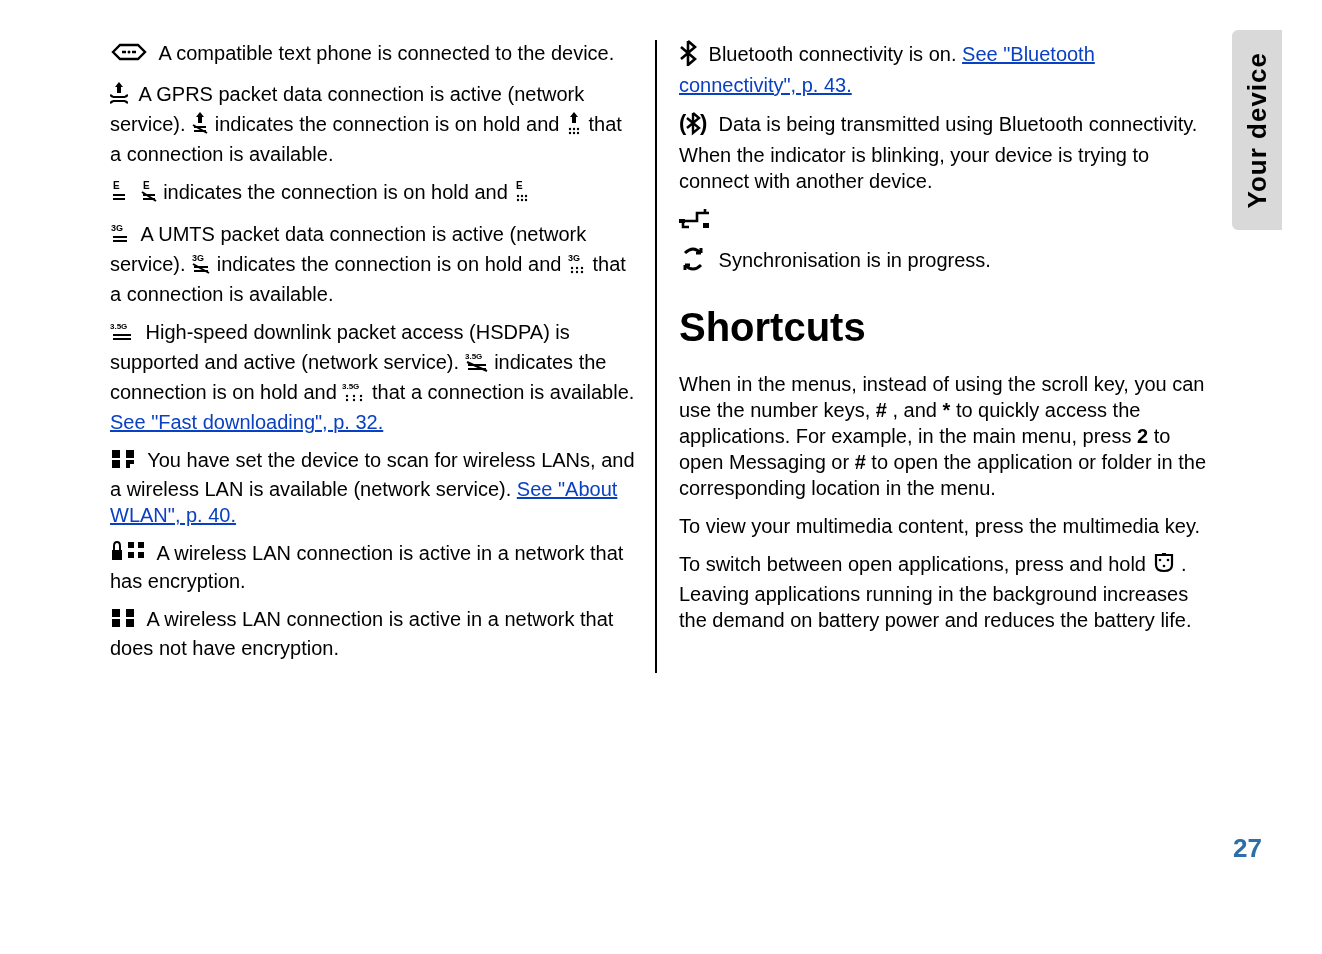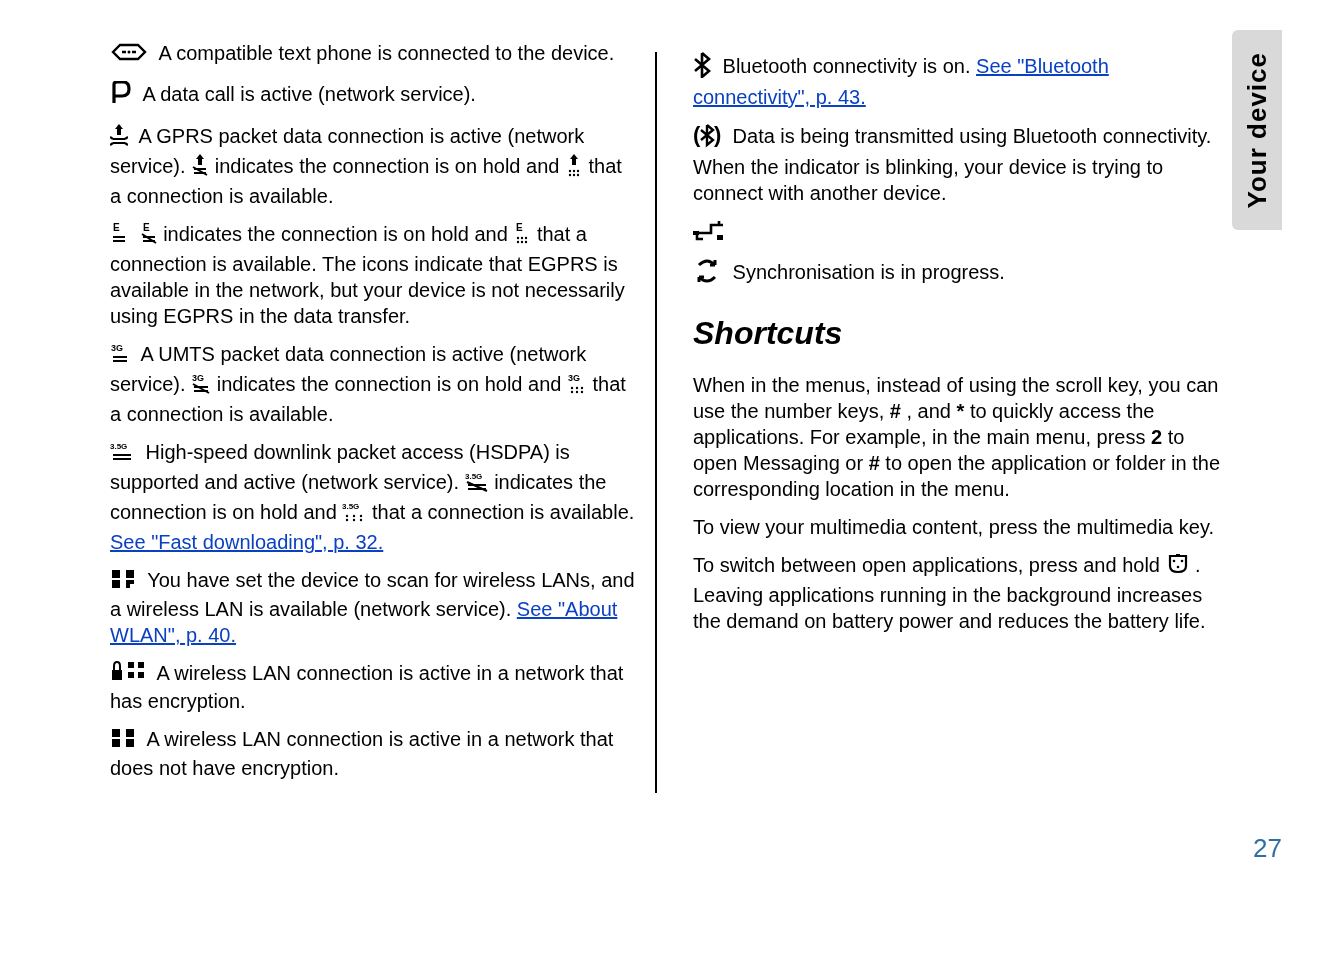--- a/index.html
+++ b/index.html
@@ -25,44 +25,42 @@
   }
   .col {
     width: 525px;
     font-size: 20px;
     line-height: 1.3;
     color: #000;
     padding: 0 20px 0 0;
   }
   .col.right {
     border-left: 2px solid #000;
-    padding-left: 36px;
+    padding-left: 22px;
     width: 530px;
-    margin-top: 12px;
   }
   .entry {
     margin-bottom: 12px;
   }
   .entry p {
     margin: 0;
   }
   a.link {
     color: #0a40c2;
     text-decoration: underline;
   }
   .icon {
     display: inline-block;
     vertical-align: middle;
     margin-right: 6px;
   }
   h2 {
-    font-size: 32px;
+    font-size: 40px;
     font-weight: 700;
     margin: 24px 0 18px 0;
-    font-style: italic;
   }
   .side-tab {
     position: absolute;
     right: 40px;
     top: 30px;
     height: 200px;
     width: 50px;
     background: #d9d9d9;
     border-radius: 6px 0 0 6px;
     display: flex;
@@ -71,24 +69,24 @@
   }
   .side-tab span {
     writing-mode: vertical-rl;
     transform: rotate(180deg);
     font-size: 26px;
     font-weight: 700;
     letter-spacing: 1px;
   }
   .page-num {
     position: absolute;
-    right: 40px;
+    right: 60px;
     bottom: 90px;
     font-size: 26px;
-    font-weight: 400;
+    font-weight: 700;
     color: #2e6ea8;
   }
   .inline-icon {
     display: inline-block;
     vertical-align: -4px;
   }
   .bold { font-weight: 700; }
 </style>
 </head>
 <body>
@@ -105,30 +103,20 @@
             <svg width="38" height="22" viewBox="0 0 38 22">
                 <path d="M3 11 L10 4 L28 4 L35 11 L28 18 L10 18 Z" fill="none" stroke="#000" stroke-width="2.4"></path>
                 <path d="M12 11 L16 11 M22 11 L26 11" stroke="#000" stroke-width="2.4"></path>
                 <circle cx="19" cy="11" r="1.5" fill="#000"></circle>
               </svg>
           </span>
           <span>A compatible text phone is connected to the device.</span>
         </p>
       </div>
 
-      <div class="entry">
-        <p>
-          <span class="icon">
-            <svg width="22" height="24" viewBox="0 0 22 24">
-                <path d="M4 22 V3 Q4 1 7 1 H13 Q19 1 19 8 Q19 15 12 15 H4" fill="none" stroke="#000" stroke-width="3.2"></path>
-              </svg>
-          </span>
-          <span>A data call is active (network service).</span>
-        </p>
-      </div>
 
       <div class="entry">
         <p>
           <span class="icon">
             <svg width="18" height="24" viewBox="0 0 18 24">
                 <path d="M9 1 L5 6 L13 6 Z" fill="#000"></path>
                 <rect x="7" y="6" width="4" height="6" fill="#000"></rect>
                 <path d="M3 16 H15 M3 20 H15" stroke="#000" stroke-width="2.2"></path>
                 <path d="M3 16 L0 14 M3 20 L0 22 M15 16 L18 14 M15 20 L18 22" stroke="#000" stroke-width="2.2"></path>
               </svg>
@@ -179,21 +167,20 @@
             <svg width="18" height="24" viewBox="0 0 18 24">
                 <text x="3" y="10" font-size="10" font-weight="900" fill="#000">E</text>
                 <circle cx="5" cy="17" r="1.2" fill="#000"></circle>
                 <circle cx="9" cy="17" r="1.2" fill="#000"></circle>
                 <circle cx="13" cy="17" r="1.2" fill="#000"></circle>
                 <circle cx="5" cy="21" r="1.2" fill="#000"></circle>
                 <circle cx="9" cy="21" r="1.2" fill="#000"></circle>
                 <circle cx="13" cy="21" r="1.2" fill="#000"></circle>
               </svg>
           </span>
-          <span> that a connection is available. The icons indicate that EGPRS is available in the network, but your device is not necessarily using EGPRS in the data transfer.</span>
         </p>
       </div>
 
       <div class="entry">
         <p>
           <span class="icon">
             <svg width="20" height="24" viewBox="0 0 20 24">
                 <text x="1" y="10" font-size="9" font-weight="900" fill="#000">3G</text>
                 <path d="M3 16 H17 M3 20 H17" stroke="#000" stroke-width="2.2"></path>
               </svg>

